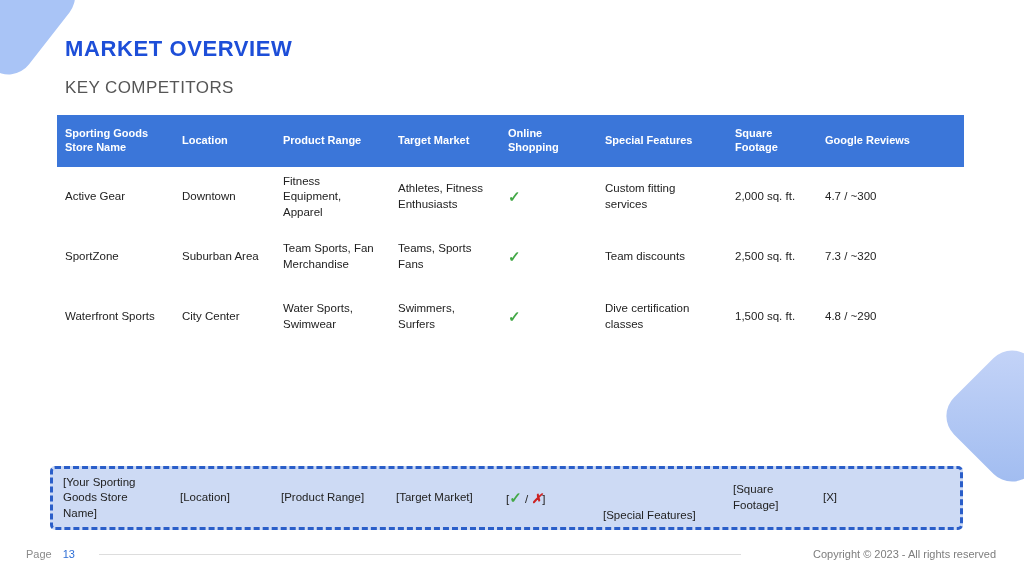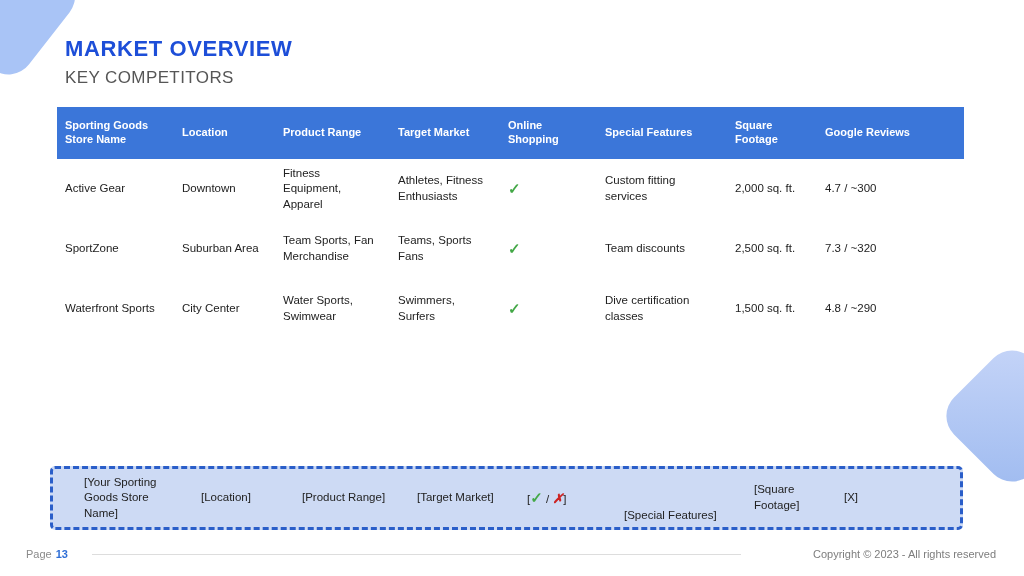--- a/index.html
+++ b/index.html
@@ -31,26 +31,26 @@
   }
 
   
   .title-block { position: absolute; left: 65px; top: 36px; z-index: 2; }
   .title {
     font-size: 22px; font-weight: 700; color: #1d4ed8;
     letter-spacing: 0.6px;
   }
   .subtitle {
     font-size: 17px; font-weight: 400; color: #565656;
-    letter-spacing: 0.4px; margin-top: 6px;
+    letter-spacing: 0.4px; margin-top: 16px;
   }
 
   
   table.competitors {
-    position: absolute; left: 57px; top: 107px; z-index: 1;
+    position: absolute; left: 57px; top: 115px; z-index: 1;
     width: 907px;
     border-collapse: collapse;
     table-layout: fixed;
   }
   table.competitors th {
     background: #3b76d9;
     color: #ffffff;
     font-size: 11px; font-weight: 700;
     text-align: left; vertical-align: middle;
     height: 52px;
@@ -70,38 +70,38 @@
   .cross-icon { color: #cc2222; font-size: 13px; font-weight: 700; font-style: italic; }
 
   
   .placeholder-row {
     position: absolute; left: 50px; top: 466px; z-index: 1;
     width: 913px; height: 64px;
     background: #cddaf4;
     border: 3px dashed #2a5ec9;
     border-radius: 5px;
     display: flex; align-items: center;
-    padding-left: 23px;
+    padding-left: 2px;
   }
   .placeholder-row .cell {
     font-size: 11.5px; color: #222222; line-height: 1.35;
     padding: 0 10px 0 8px;
     flex: 0 0 auto;
   }
   .c1 { width: 117px; } .c2 { width: 101px; } .c3 { width: 115px; }
   .c4 { width: 110px; } .c5 { width: 97px; }  .c6 { width: 130px; margin-top: 36px; }
   .c7 { width: 90px; }  .c8 { width: 140px; }
 
   
   .footer {
     position: absolute; left: 26px; right: 28px; bottom: 16px; z-index: 2;
     display: flex; align-items: center;
     font-size: 11px; color: #8a8a8a;
   }
-  .page-num { color: #2f6fd6; font-weight: 700; margin-left: 4px; }
+  .page-num { color: #2f6fd6; font-weight: 400; margin-left: 11px; }
   .footer-divider {
     flex: 1; height: 1px; background: #dddddd;
     margin: 0 72px 0 24px;
   }
   .copyright { color: #7d7d7d; }
 </style>
 </head>
 <body>
 
 <div class="slide">

